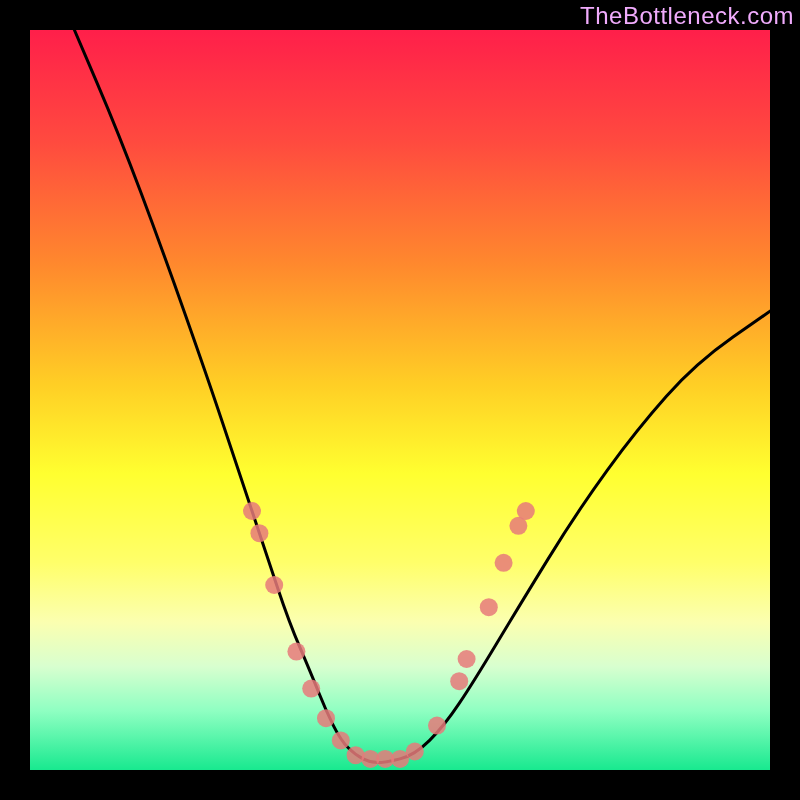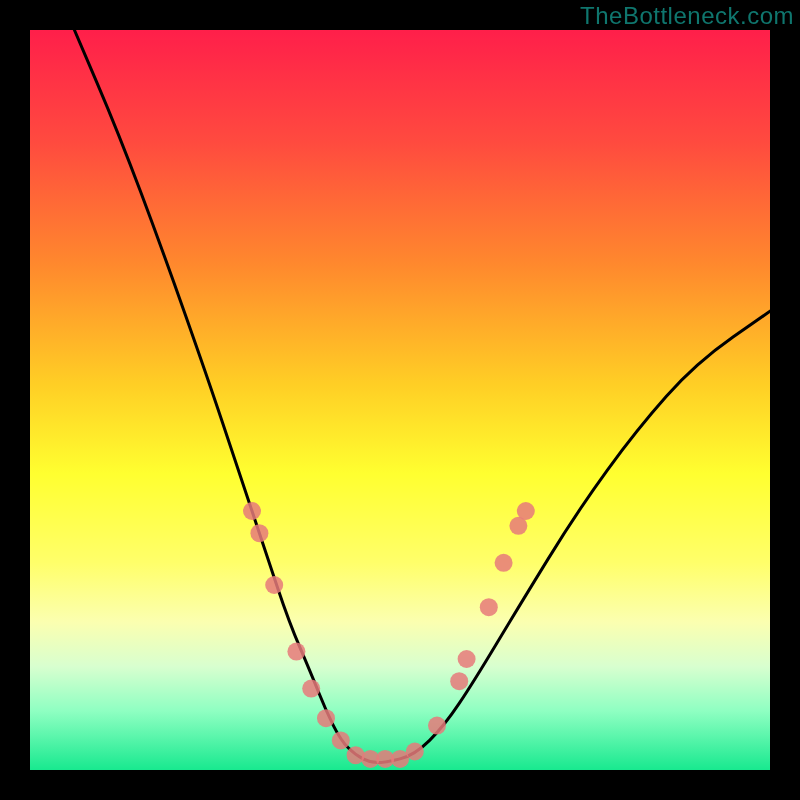--- a/index.html
+++ b/index.html
@@ -14,21 +14,21 @@
   .outer {
     position: relative;
     width: 800px;
     height: 800px;
     background: #000;
   }
   .watermark {
     position: absolute;
     top: 2px;
     right: 6px;
-    color: #0f766e;
+    color: #f0abfc;
     font-size: 24px;
     font-weight: 400;
     letter-spacing: 0.5px;
     z-index: 50;
   }
   .plot {
     position: absolute;
     left: 30px;
     top: 30px;
     width: 740px;

